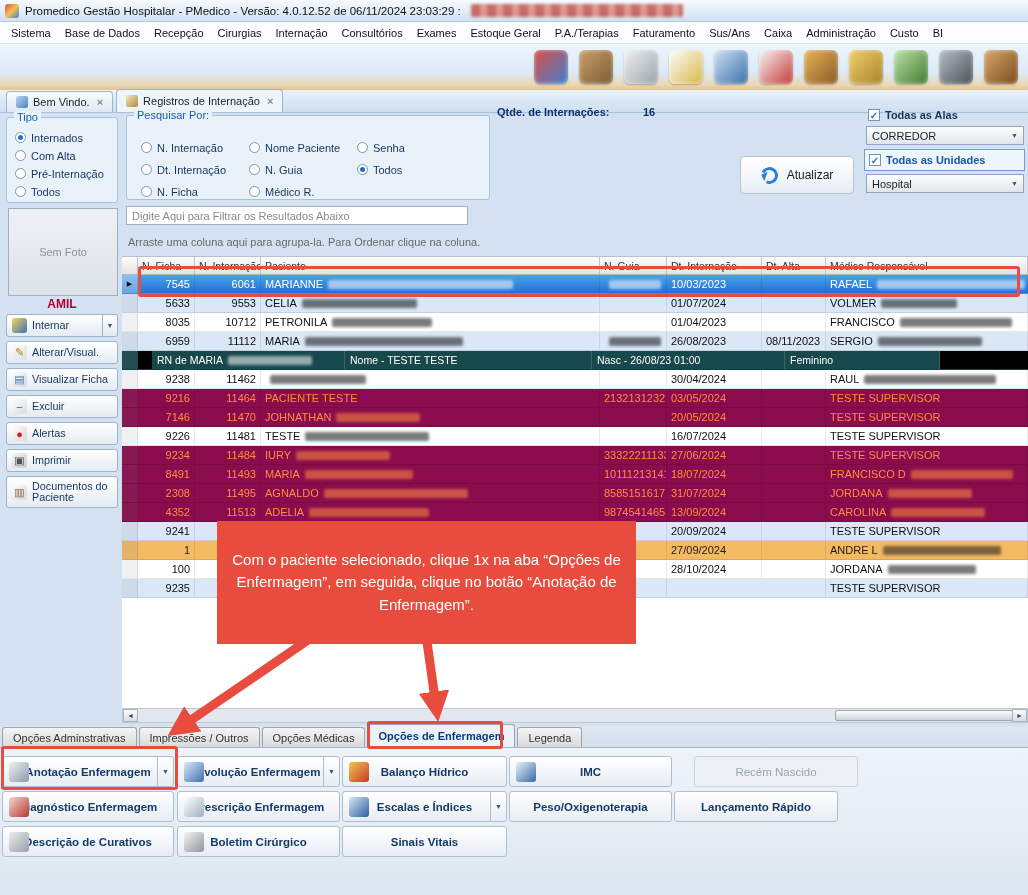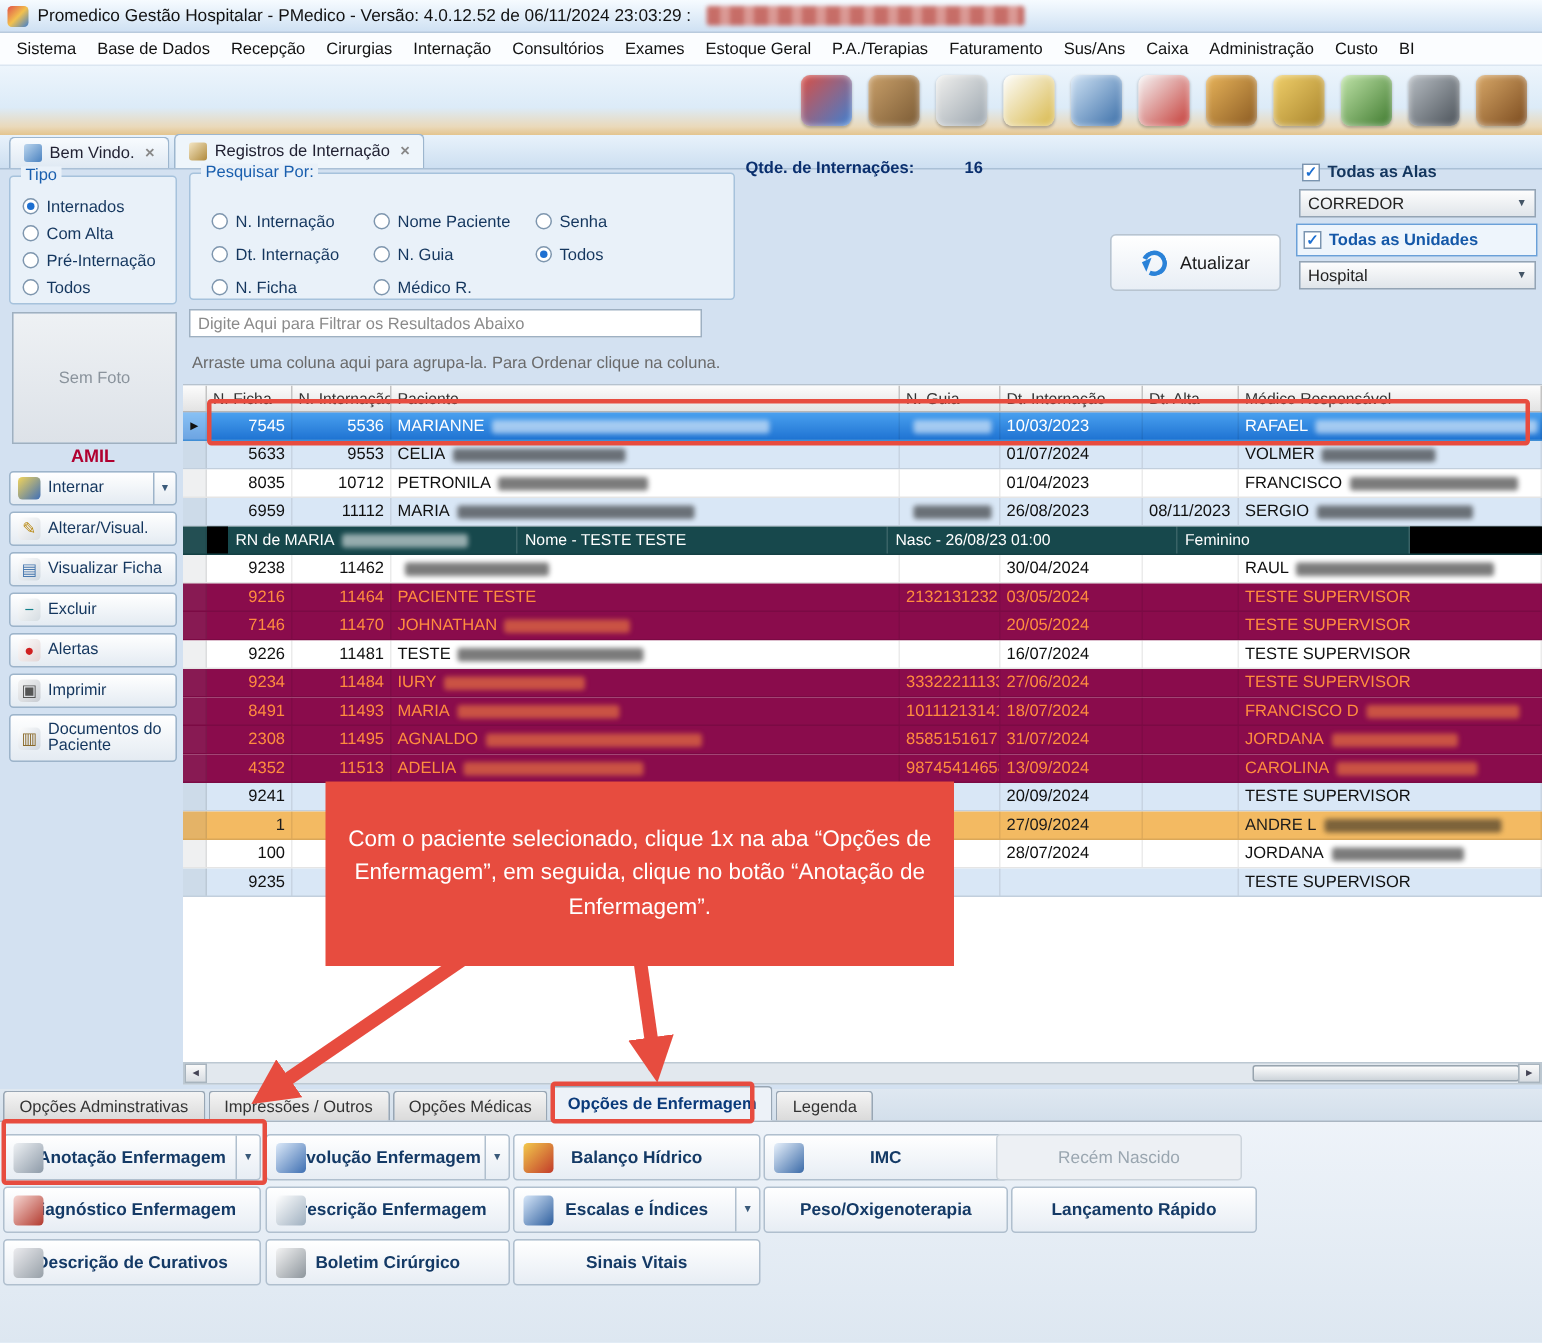--- a/index.html
+++ b/index.html
@@ -295,21 +295,21 @@
         <div class="hcell" style="width: 64px;">Dt. Alta</div>
         <div class="hcell" style="width: 202px;">Médico Responsável</div>
       </div>
     <div>
         <div class="grow r-selected">
           <div class="gcell ind sel" style="width: 16px;"></div>
           <div class="gcell num" style="width: 57px;">
             <span>7545</span>
           </div>
           <div class="gcell num" style="width: 66px;">
-            <span>5536</span>
+            <span>6061</span>
           </div>
           <div class="gcell" style="width: 339px;">
             <span>MARIANNE</span>
             <div class="blur" style="width: 185px;"></div>
           </div>
           <div class="gcell" style="width: 67px;">
             <div class="blur" style="width: 52px;"></div>
           </div>
           <div class="gcell" style="width: 95px;">
             <span>10/03/2023</span>
@@ -630,21 +630,21 @@
           <div class="gcell ind" style="width: 16px;"></div>
           <div class="gcell num" style="width: 57px;">
             <span>100</span>
           </div>
           <div class="gcell num" style="width: 66px;"></div>
           <div class="gcell" style="width: 339px;"></div>
           <div class="gcell" style="width: 67px;">
             <span>21</span>
           </div>
           <div class="gcell" style="width: 95px;">
-            <span>28/07/2024</span>
+            <span>28/10/2024</span>
           </div>
           <div class="gcell" style="width: 64px;"></div>
           <div class="gcell" style="width: 202px;">
             <span>JORDANA</span>
             <div class="blur" style="width: 88px;"></div>
           </div>
         </div>
         <div class="grow r-alt">
           <div class="gcell ind" style="width: 16px;"></div>
           <div class="gcell num" style="width: 57px;">
@@ -689,21 +689,21 @@
         <div class="asplit"></div>
       </div>
       <div class="abtn" style="left: 509px; top: 8px; width: 163px;">
         <div class="chip20" style="background: linear-gradient(135deg, rgb(232, 241, 251), rgb(58, 106, 168));"></div>
         <div class="abtn-label">IMC</div>
       </div>
       <div class="abtn" style="left: 342px; top: 8px; width: 165px;">
         <div class="chip20" style="background: linear-gradient(135deg, rgb(242, 201, 76), rgb(194, 59, 42));"></div>
         <div class="abtn-label">Balanço Hídrico</div>
       </div>
-      <div class="abtn disabled" style="left: 664px; top: 8px; width: 164px;">
+      <div class="abtn disabled" style="left: 694px; top: 8px; width: 164px;">
         <div class="abtn-label">Recém Nascido</div>
       </div>
       <div class="abtn" style="left: 2px; top: 43px; width: 172px;">
         <div class="chip20" style="background: linear-gradient(135deg, rgb(246, 215, 211), rgb(178, 58, 46));"></div>
         <div class="abtn-label">Diagnóstico Enfermagem</div>
       </div>
       <div class="abtn" style="left: 177px; top: 43px; width: 163px;">
         <div class="chip20" style="background: linear-gradient(135deg, rgb(255, 255, 255), rgb(159, 176, 192));"></div>
         <div class="abtn-label">Prescrição Enfermagem</div>
       </div>

